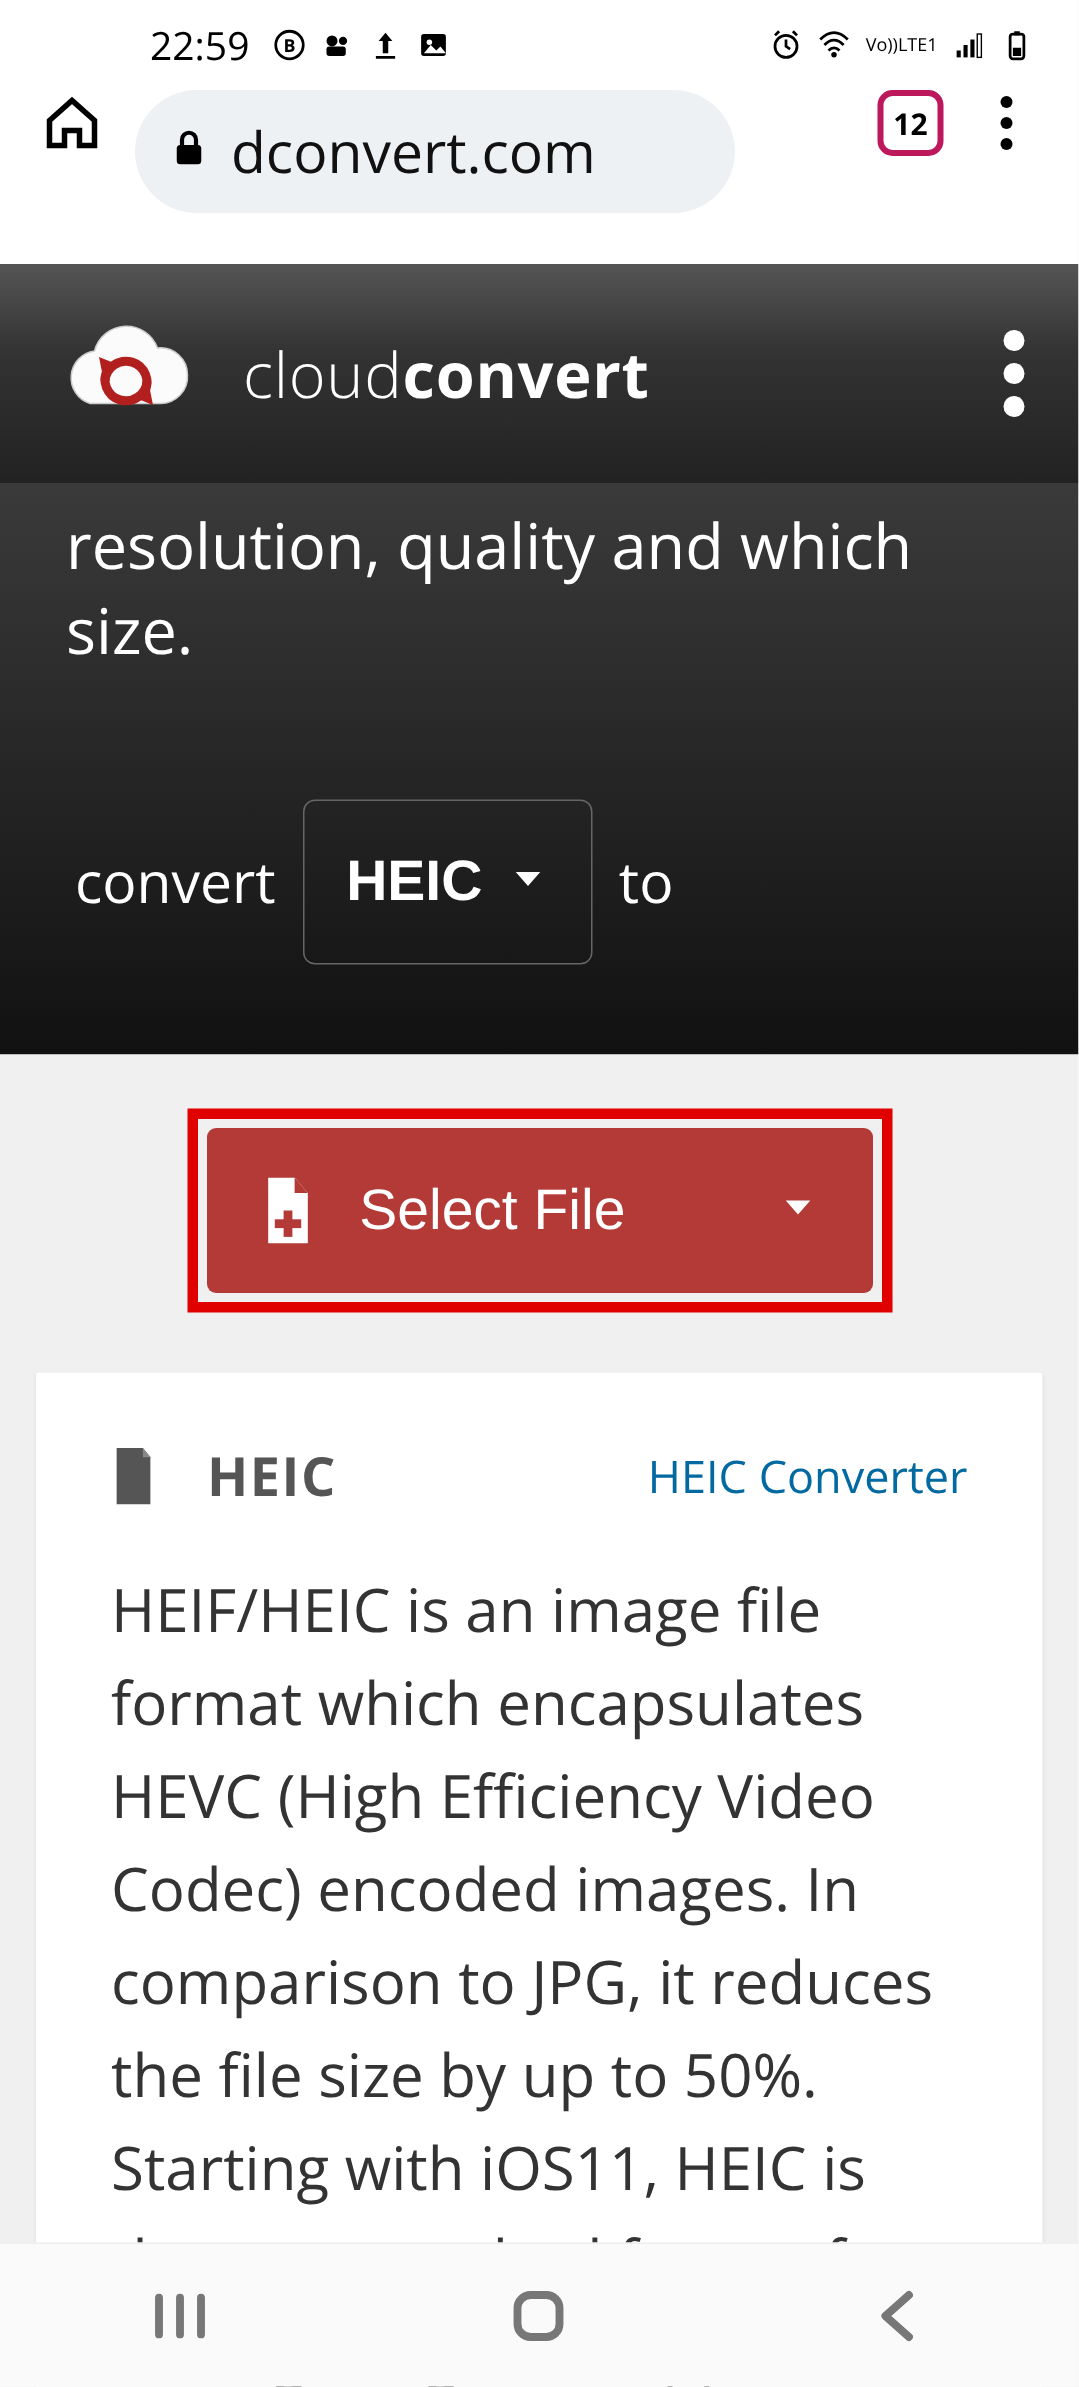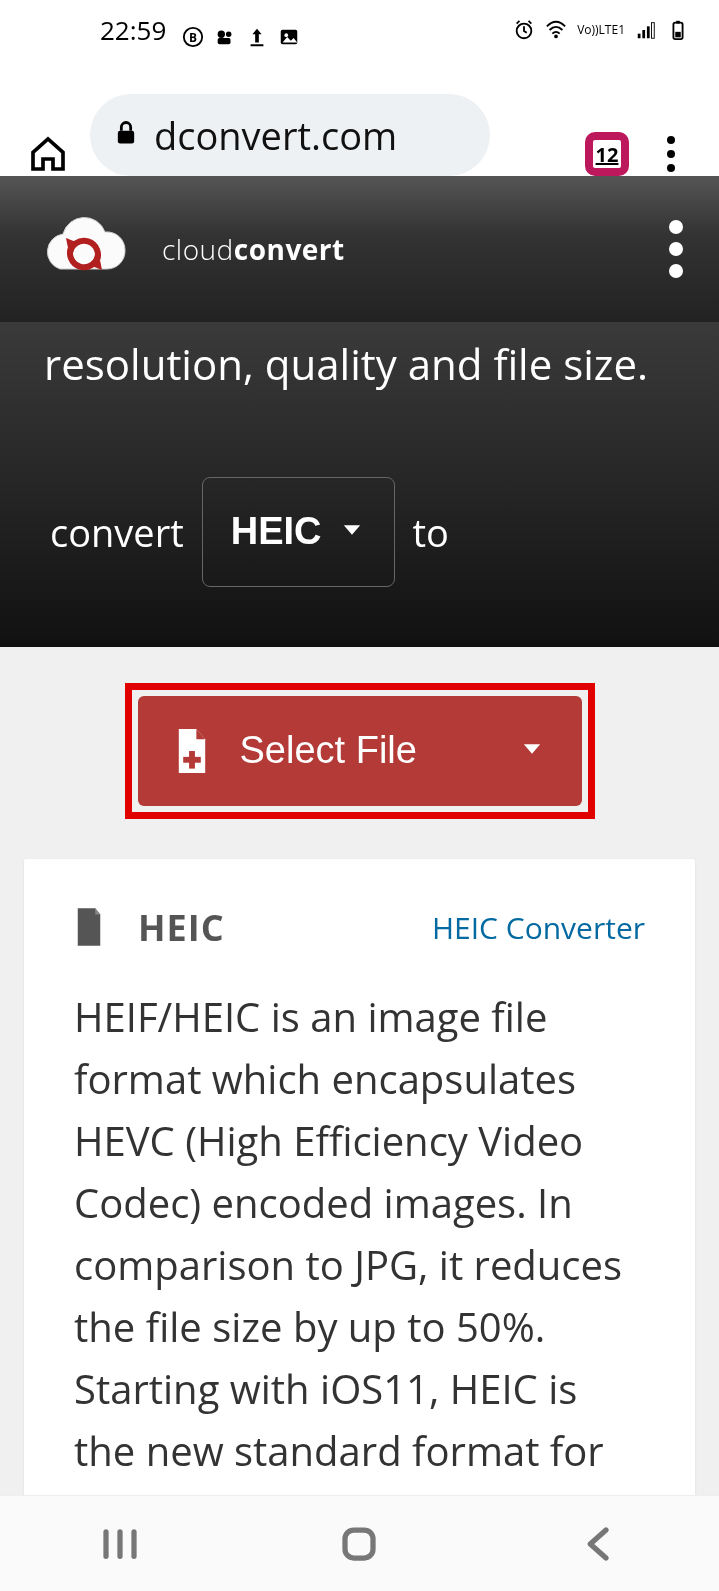--- a/index.html
+++ b/index.html
@@ -1,37 +1,37 @@
 <!DOCTYPE html>
 <html><head>
 <meta charset="utf-8">
 <style>
   * { box-sizing: border-box; margin: 0; padding: 0; }
   html, body { width: 719px; height: 1591px; font-family: "Open Sans", "Segoe UI", Arial, sans-serif; background:#fff; }
   
   
   .statusbar { height:60px; display:flex; align-items:center; justify-content:space-between; padding:0 30px 0 100px; font-size:24px; color:#000; }
-  .statusbar .left, .statusbar .right { display:flex; align-items:flex-end; gap:10px; }
+  .statusbar .left, .statusbar .right { display:flex; align-items:center; gap:10px; }
   .statusbar .time { font-weight:500; font-size:26px; margin-right:6px;}
   .status-ico { width:22px; height:22px; display:inline-flex; align-items:center; justify-content:center; }
 
   
-  .browserbar { height:116px; display:flex; align-items:flex-end; padding:0 26px; gap:20px; }
+  .browserbar { height:116px; display:flex; align-items:flex-start; padding:0 26px; gap:20px; }
   .home-btn { width:44px; height:44px; display:flex; align-items:center; justify-content:center; }
   .url-pill { flex:0 0 auto; width:400px; height:82px; background:#eef1f4; border-radius:42px; display:flex; align-items:center; padding:0 22px; gap:14px; overflow:hidden;}
   .url-text { font-size:38px; color:#111; white-space:nowrap; }
-  .tabcount { width:44px; height:44px; border:8px solid #be185d; border-radius:10px; display:flex; align-items:center; justify-content:center; font-size:20px; font-weight:700; margin-left:auto;text-decoration:underline;}
+  .tabcount { width:44px; height:44px; border:4px solid #be185d; border-radius:10px; display:flex; align-items:center; justify-content:center; font-size:20px; font-weight:700; margin-left:auto;}
   .browser-menu { width:44px; height:44px; display:flex; align-items:center; justify-content:center; flex-direction:column; gap:6px; }
   .browser-menu span { width:8px; height:8px; background:#000; border-radius:50%; }
 
   
   .siteheader { height:146px; background:linear-gradient(to bottom,#555 0%, #333 40%, #222 100%); display:flex; align-items:center; padding:0 30px; gap:22px; }
   .cloud-logo { width:110px; height:70px; position:relative; }
   .cloud-logo svg { width:100%; height:100%; }
-  .brand { font-size:28px; color:#fff; letter-spacing:0.5px; }
+  .brand { font-size:42px; color:#fff; letter-spacing:0.5px; }
   .brand .light { font-weight:300; }
   .brand .bold { font-weight:700; }
   .site-menu { margin-left:auto; display:flex; flex-direction:column; gap:8px; padding-right:6px;}
   .site-menu span { width:14px; height:14px; background:#fff; border-radius:50%; }
 
   
   .hero { background:linear-gradient(to bottom,#3a3a3a 0%, #2a2a2a 40%, #111 100%); color:#fff; padding:14px 44px 60px 44px; }
   .hero-text { font-size:42px; line-height:1.35; font-weight:400; }
   .convert-row { display:flex; align-items:center; gap:18px; margin-top:84px; padding-left:6px; font-size:38px; }
   .format-btn { border:1px solid #666; border-radius:8px; height:110px; display:flex; align-items:center; gap:16px; padding:0 28px; color:#fff; font-weight:600; font-size:38px; background:transparent;}
@@ -172,21 +172,21 @@
     <span class="light">cloud</span><span class="bold">convert</span>
   </div>
   <div class="site-menu">
     <span></span>
       <span></span>
       <span></span>
   </div>
 </div>
 
 <div class="hero">
-  <div class="hero-text">resolution, quality and file size.</div>
+  <div class="hero-text">resolution, quality and which size.</div>
   <div class="convert-row">
     <span>convert</span>
     <button class="format-btn">
       <span>HEIC</span>
       <span class="chev">
         <svg viewBox="0 0 24 24">
             <path d="M5 8 L12 16 L19 8" fill="#fff"></path>
           </svg>
       </span>
     </button>

